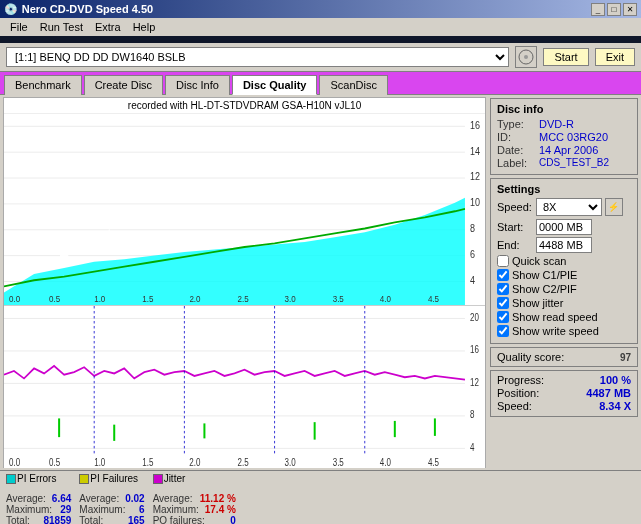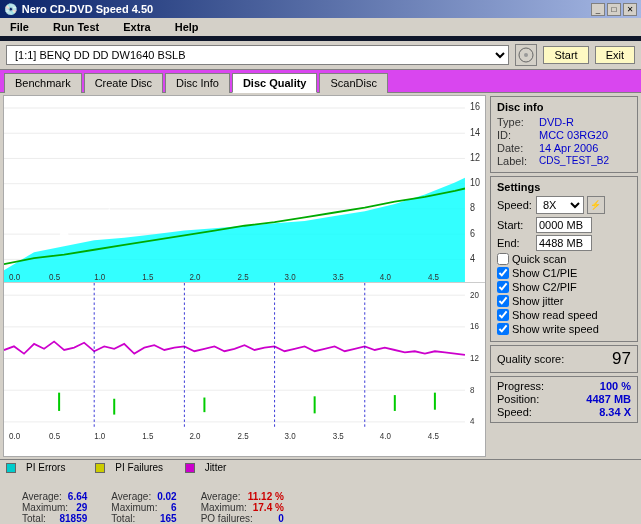--- a/index.html
+++ b/index.html
@@ -24,24 +24,23 @@
     .title-bar-right { display: flex; gap: 2px; }
     .title-btn {
       width: 14px; height: 13px; background: #d4d0c8;
       border: 1px solid #808080; cursor: pointer;
       font-size: 8px; display: flex; align-items: center; justify-content: center;
       color: black;
     }
     .menu-bar {
       background: #d4d0c8;
       display: flex;
-      gap: 12px;
+      gap: 0;
       padding: 2px 4px;
-      border-bottom: 5px solid #0f172a;
-      font-weight: bold;
+      border-bottom: 7px solid #0f172a;
     }
     .menu-item {
       padding: 1px 6px;
       font-size: 11px;
       cursor: pointer;
     }
     .toolbar {
       background: #d4d0c8;
       display: flex;
       align-items: center;
@@ -123,21 +122,21 @@
       font-weight: bold;
       font-size: 11px;
       margin-bottom: 3px;
     }
     .speed-row {
       display: flex; align-items: center; gap: 3px; margin-bottom: 3px;
       font-size: 11px;
     }
     .speed-label { min-width: 36px; }
     .speed-select {
-      width: 48px; padding: 1px 2px; font-size: 11px;
+      width: 66px; padding: 1px 2px; font-size: 11px;
       border: 1px solid #808080; background: white;
     }
     .mb-row {
       display: flex; align-items: center; gap: 3px; margin-bottom: 2px;
       font-size: 11px;
     }
     .mb-label { min-width: 36px; }
     .mb-input {
       width: 56px; padding: 1px 2px; font-size: 11px;
       border: 1px solid #808080; background: white;
@@ -145,21 +144,21 @@
     .checkbox-row {
       display: flex; align-items: center; gap: 3px; margin-bottom: 2px;
       font-size: 11px;
     }
     .checkbox-row input { margin: 0; width: 12px; height: 12px; }
     .quality-row {
       display: flex; align-items: center; justify-content: space-between;
       font-size: 11px; padding: 3px 6px;
       background: #d4d0c8; border: 1px solid #808080;
     }
-    .quality-score { font-weight: normal; color: #000000; font-size: 17px; }
+    .quality-score { font-weight: bold; color: #404040; font-size: 10px; }
     .stats-bar {
       background: #d4d0c8;
       border: 1px solid #808080;
       padding: 3px 6px;
     }
     .progress-row {
       display: flex; align-items: center; justify-content: space-between;
       font-size: 11px; margin-bottom: 1px;
     }
     .progress-val { color: #0000cc; font-weight: bold; }
@@ -168,29 +167,29 @@
       border-top: 1px solid #808080;
       padding: 2px 6px;
       display: flex;
       gap: 8px;
     }
     .stat-group {
       display: flex;
       flex-direction: column;
     }
     .stat-header {
-      display: flex; align-items: center; gap: 10px; font-size: 10px; margin-bottom: 18px;
+      display: flex; align-items: center; gap: 1px; font-size: 10px; margin-bottom: 9px;
     }
     .color-box {
       width: 10px; height: 10px; border: 1px solid #666;
     }
     .stat-row {
       display: flex; justify-content: space-between; font-size: 10px; gap: 6px;
     }
-    .stat-label { color: #333; margin-left: 16px; }
+    .stat-label { color: #333; }
     .stat-value { color: #0000cc; font-weight: bold; }
     .stat-value.red { color: #cc0000; }
     
     svg { display: block; }
     .axis-label { font-size: 9px; fill: #333; }
   </style>
 </head>
 <body>
 
 <div class="title-bar">
@@ -233,20 +232,21 @@
     <div class="tab">Create Disc</div>
     <div class="tab">Disc Info</div>
     <div class="tab active">Disc Quality</div>
     <div class="tab">ScanDisc</div>
   </div>
 
   <div style="display:flex; flex:1; overflow:hidden;">
 
     <div style="flex:1; background:white; border:1px solid #aaa; margin:2px 2px 2px 3px; display:flex; flex-direction:column;">
 
+      <div style="text-align:center; font-size:10px; padding:2px 0; border-bottom:1px solid #eee;">recorded with HL-DT-STDVDRAM GSA-H10N  vJL10</div>
 
       <div style="flex: 0 0 52%; position:relative; border-bottom:1px solid #ccc; overflow:hidden;">
         <svg width="100%" height="100%" viewBox="0 0 480 155" preserveAspectRatio="none">
 
           <rect width="480" height="155" fill="white"></rect>
 
           <line x1="0" y1="10" x2="460" y2="10" stroke="#ddd" stroke-width="0.5"></line>
           <line x1="0" y1="31" x2="460" y2="31" stroke="#ddd" stroke-width="0.5"></line>
           <line x1="0" y1="52" x2="460" y2="52" stroke="#ddd" stroke-width="0.5"></line>
           <line x1="0" y1="73" x2="460" y2="73" stroke="#ddd" stroke-width="0.5"></line>

